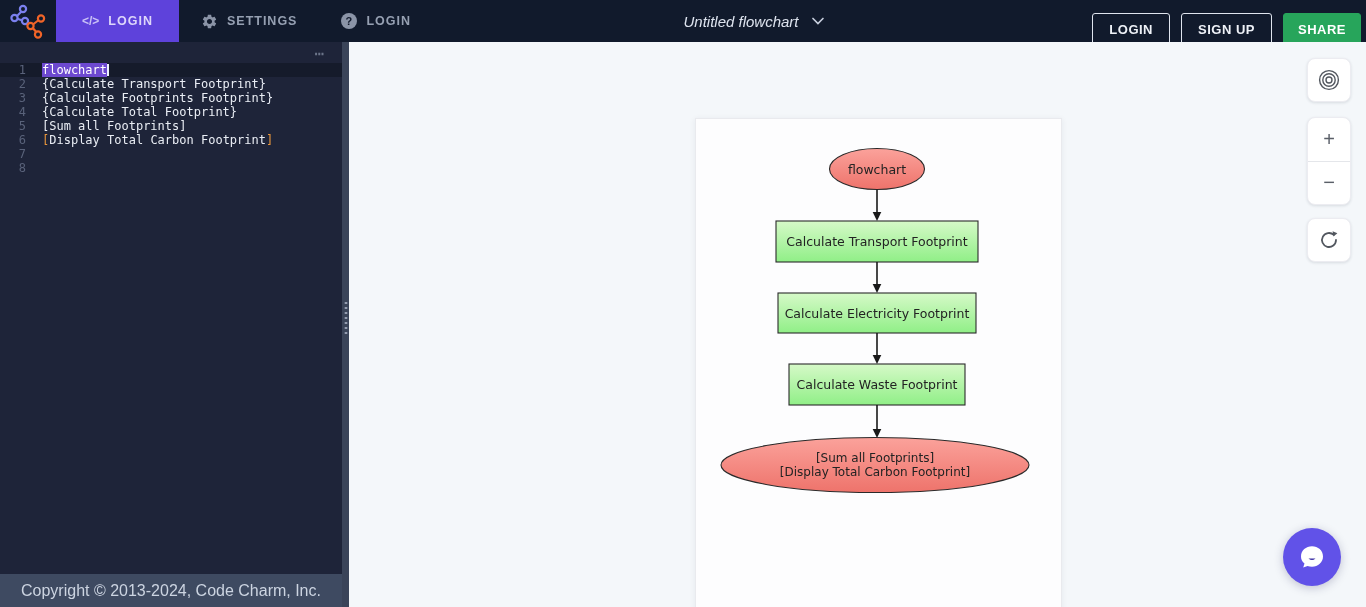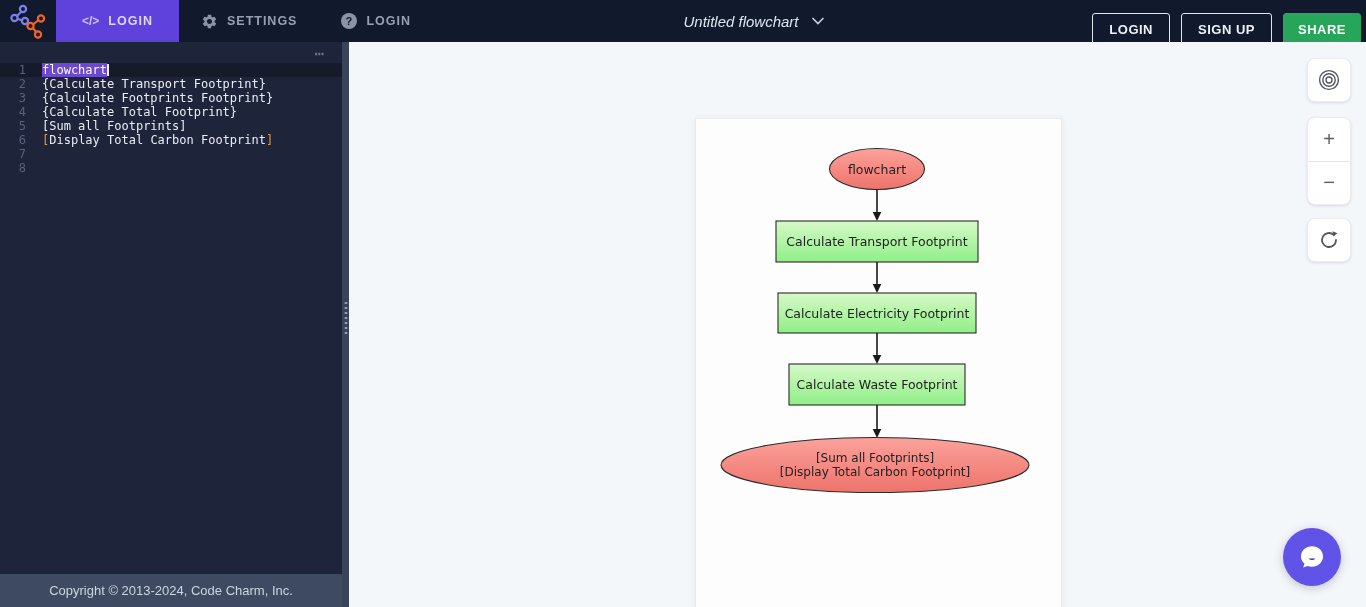--- a/index.html
+++ b/index.html
@@ -35,21 +35,21 @@
                font-family:"DejaVu Sans Mono", monospace; font-size:12px; }
   .editor-menu { position:absolute; top:4px; right:16px; color:#6b7489; font-size:16px;
                  letter-spacing:2px; cursor:pointer; line-height:1; }
   .row { display:flex; height:14px; line-height:14px; white-space:pre; }
   .row.active { background:#151b2b; }
   .ln { width:26px; text-align:right; color:#59627a; flex-shrink:0; user-select:none; }
   .lc { padding-left:16px; color:#e9edf4; }
   .sel { background:#6d49d0; color:#ffffff; }
   .br { color:#e8963c; }
   .cursor { display:inline-block; width:2px; height:12px; background:#eef1ff; vertical-align:-2px; }
-  .copyright { height:33px; background:#3e4a61; color:#ccd4e1; font-size:13px;
+  .copyright { height:33px; background:#3e4a61; color:#ccd4e1; font-size:16px;
                display:flex; align-items:center; justify-content:center; flex-shrink:0; }
 
   
   .divider { width:7px; background:#3a4459; position:relative; cursor:col-resize; flex-shrink:0; }
   .divider .dots { position:absolute; left:50%; top:46%; transform:translateX(-50%);
                    display:flex; flex-direction:column; gap:3px; }
   .divider .dots i { width:3px; height:2px; background:#98a1b5; border-radius:1px; }
 
   
   .canvas { flex:1; position:relative; background:#f4f7fa; overflow:hidden; }

